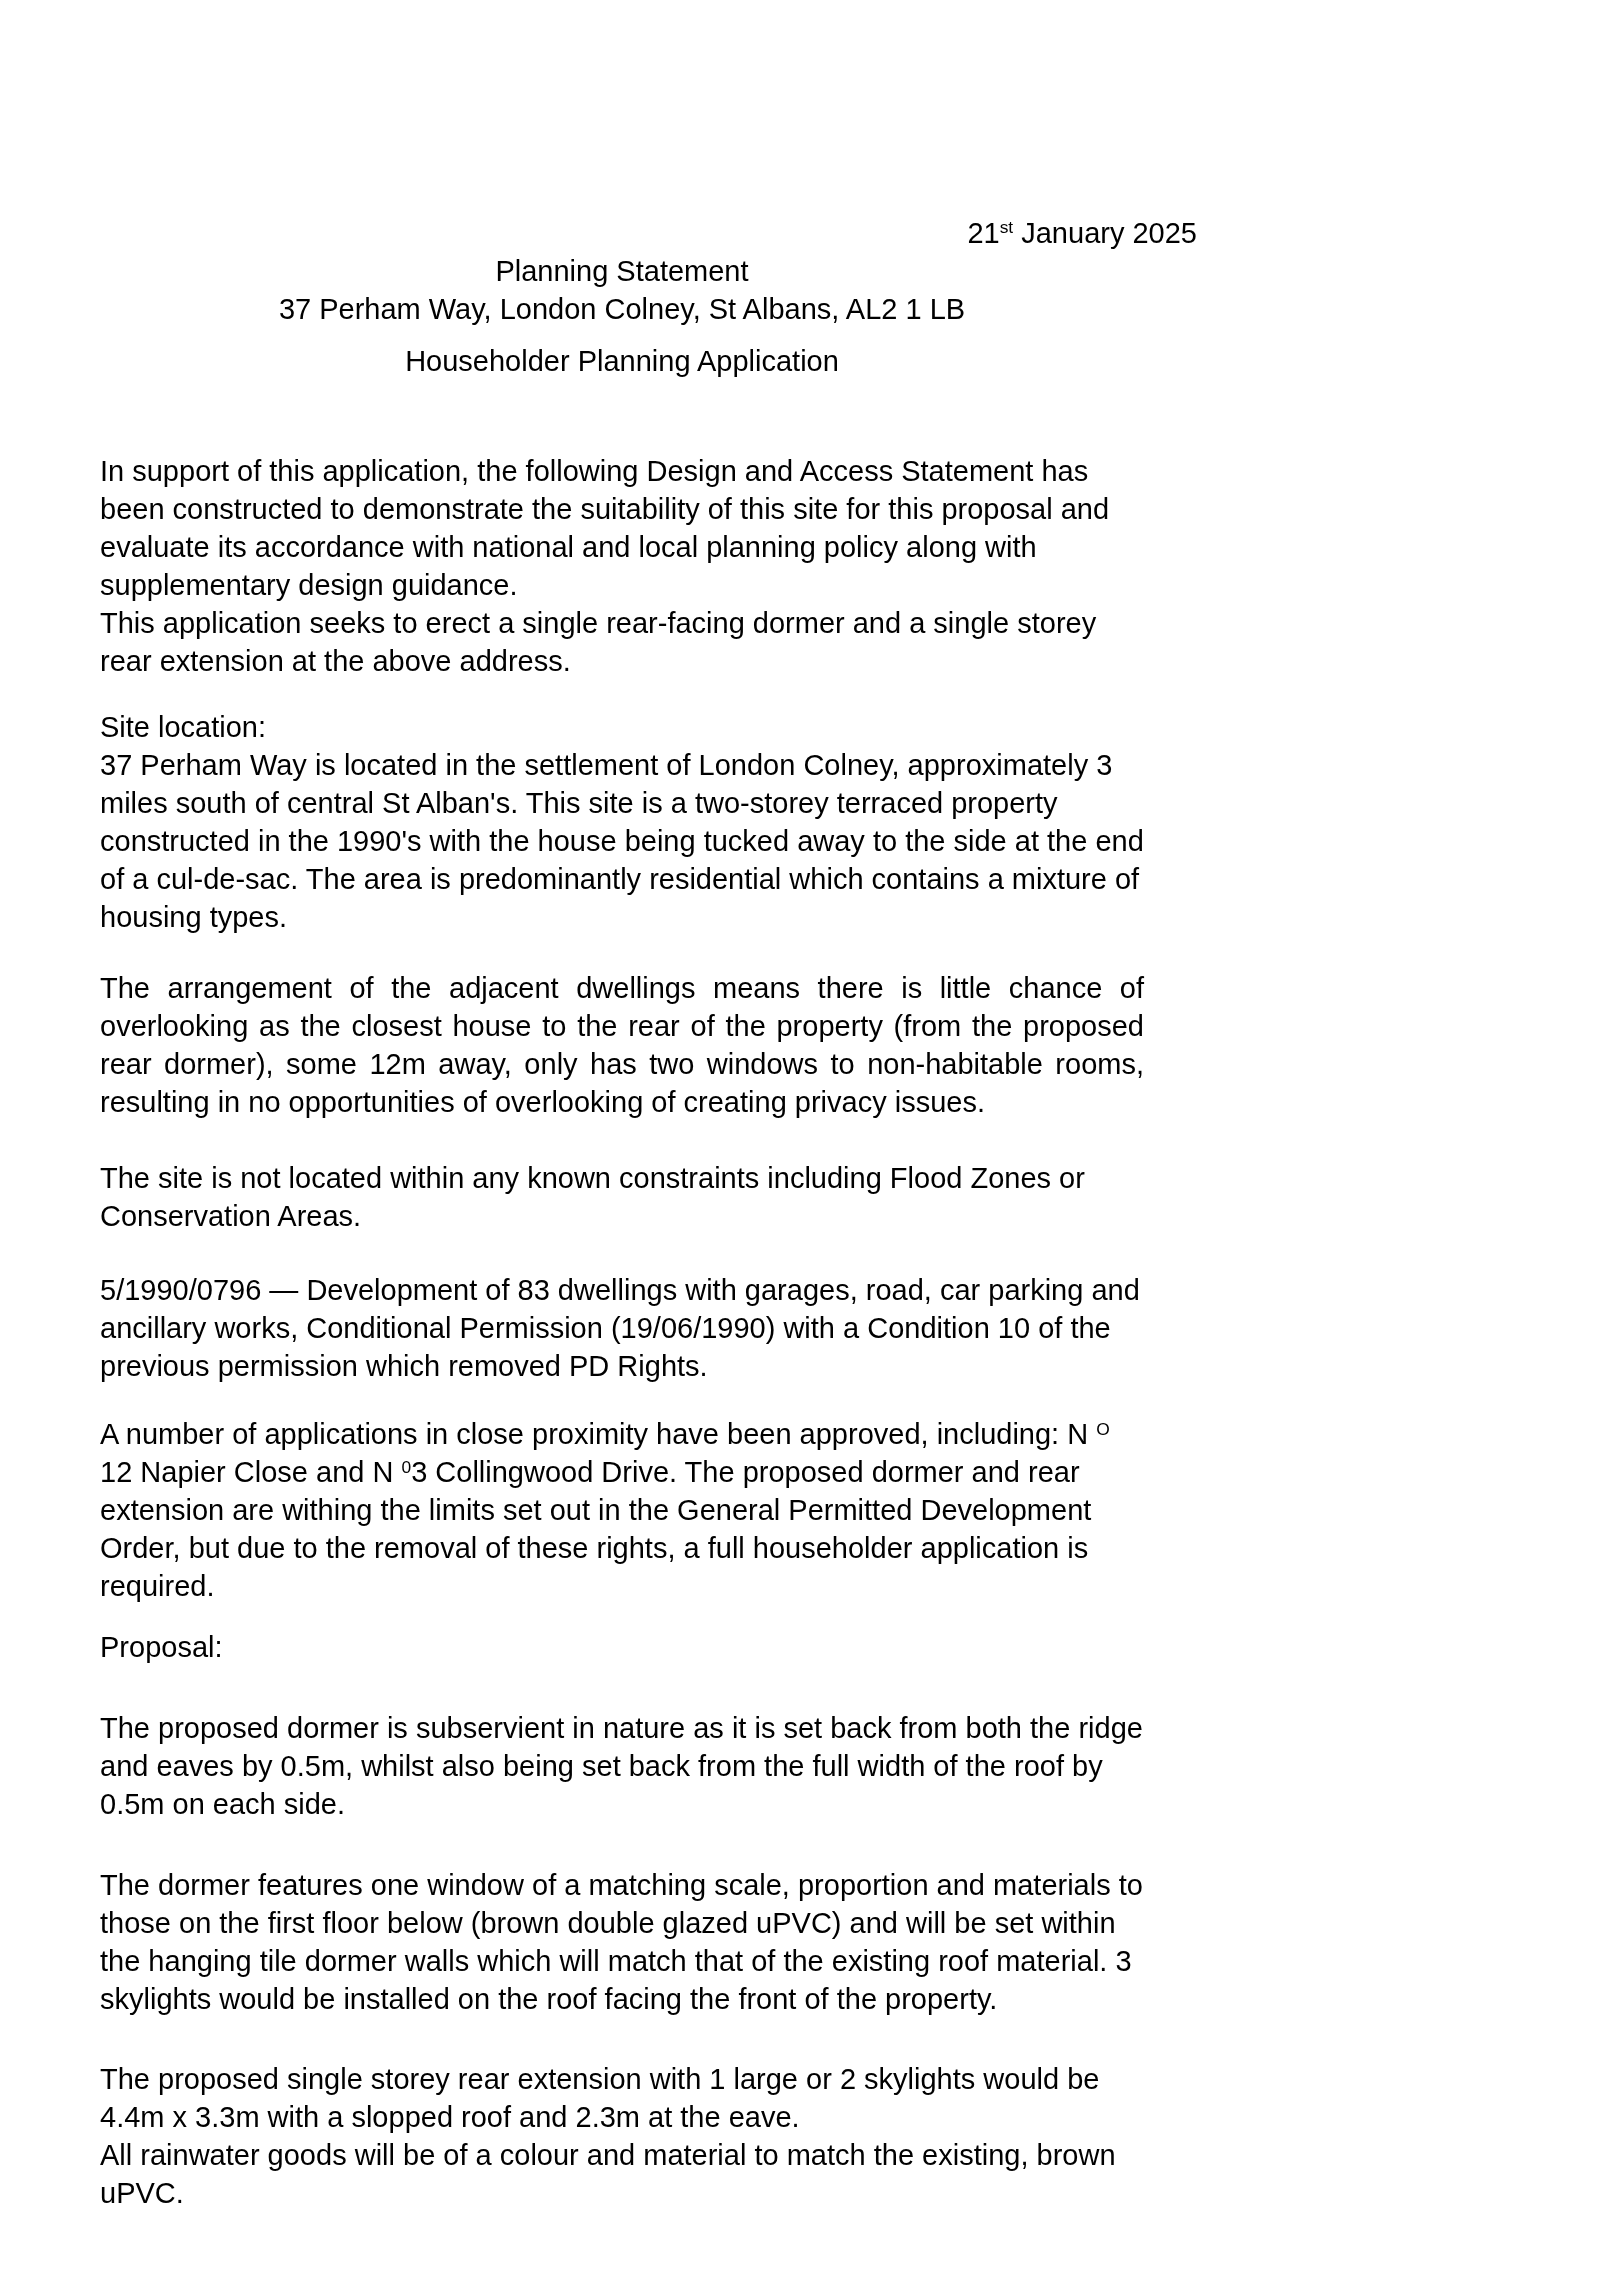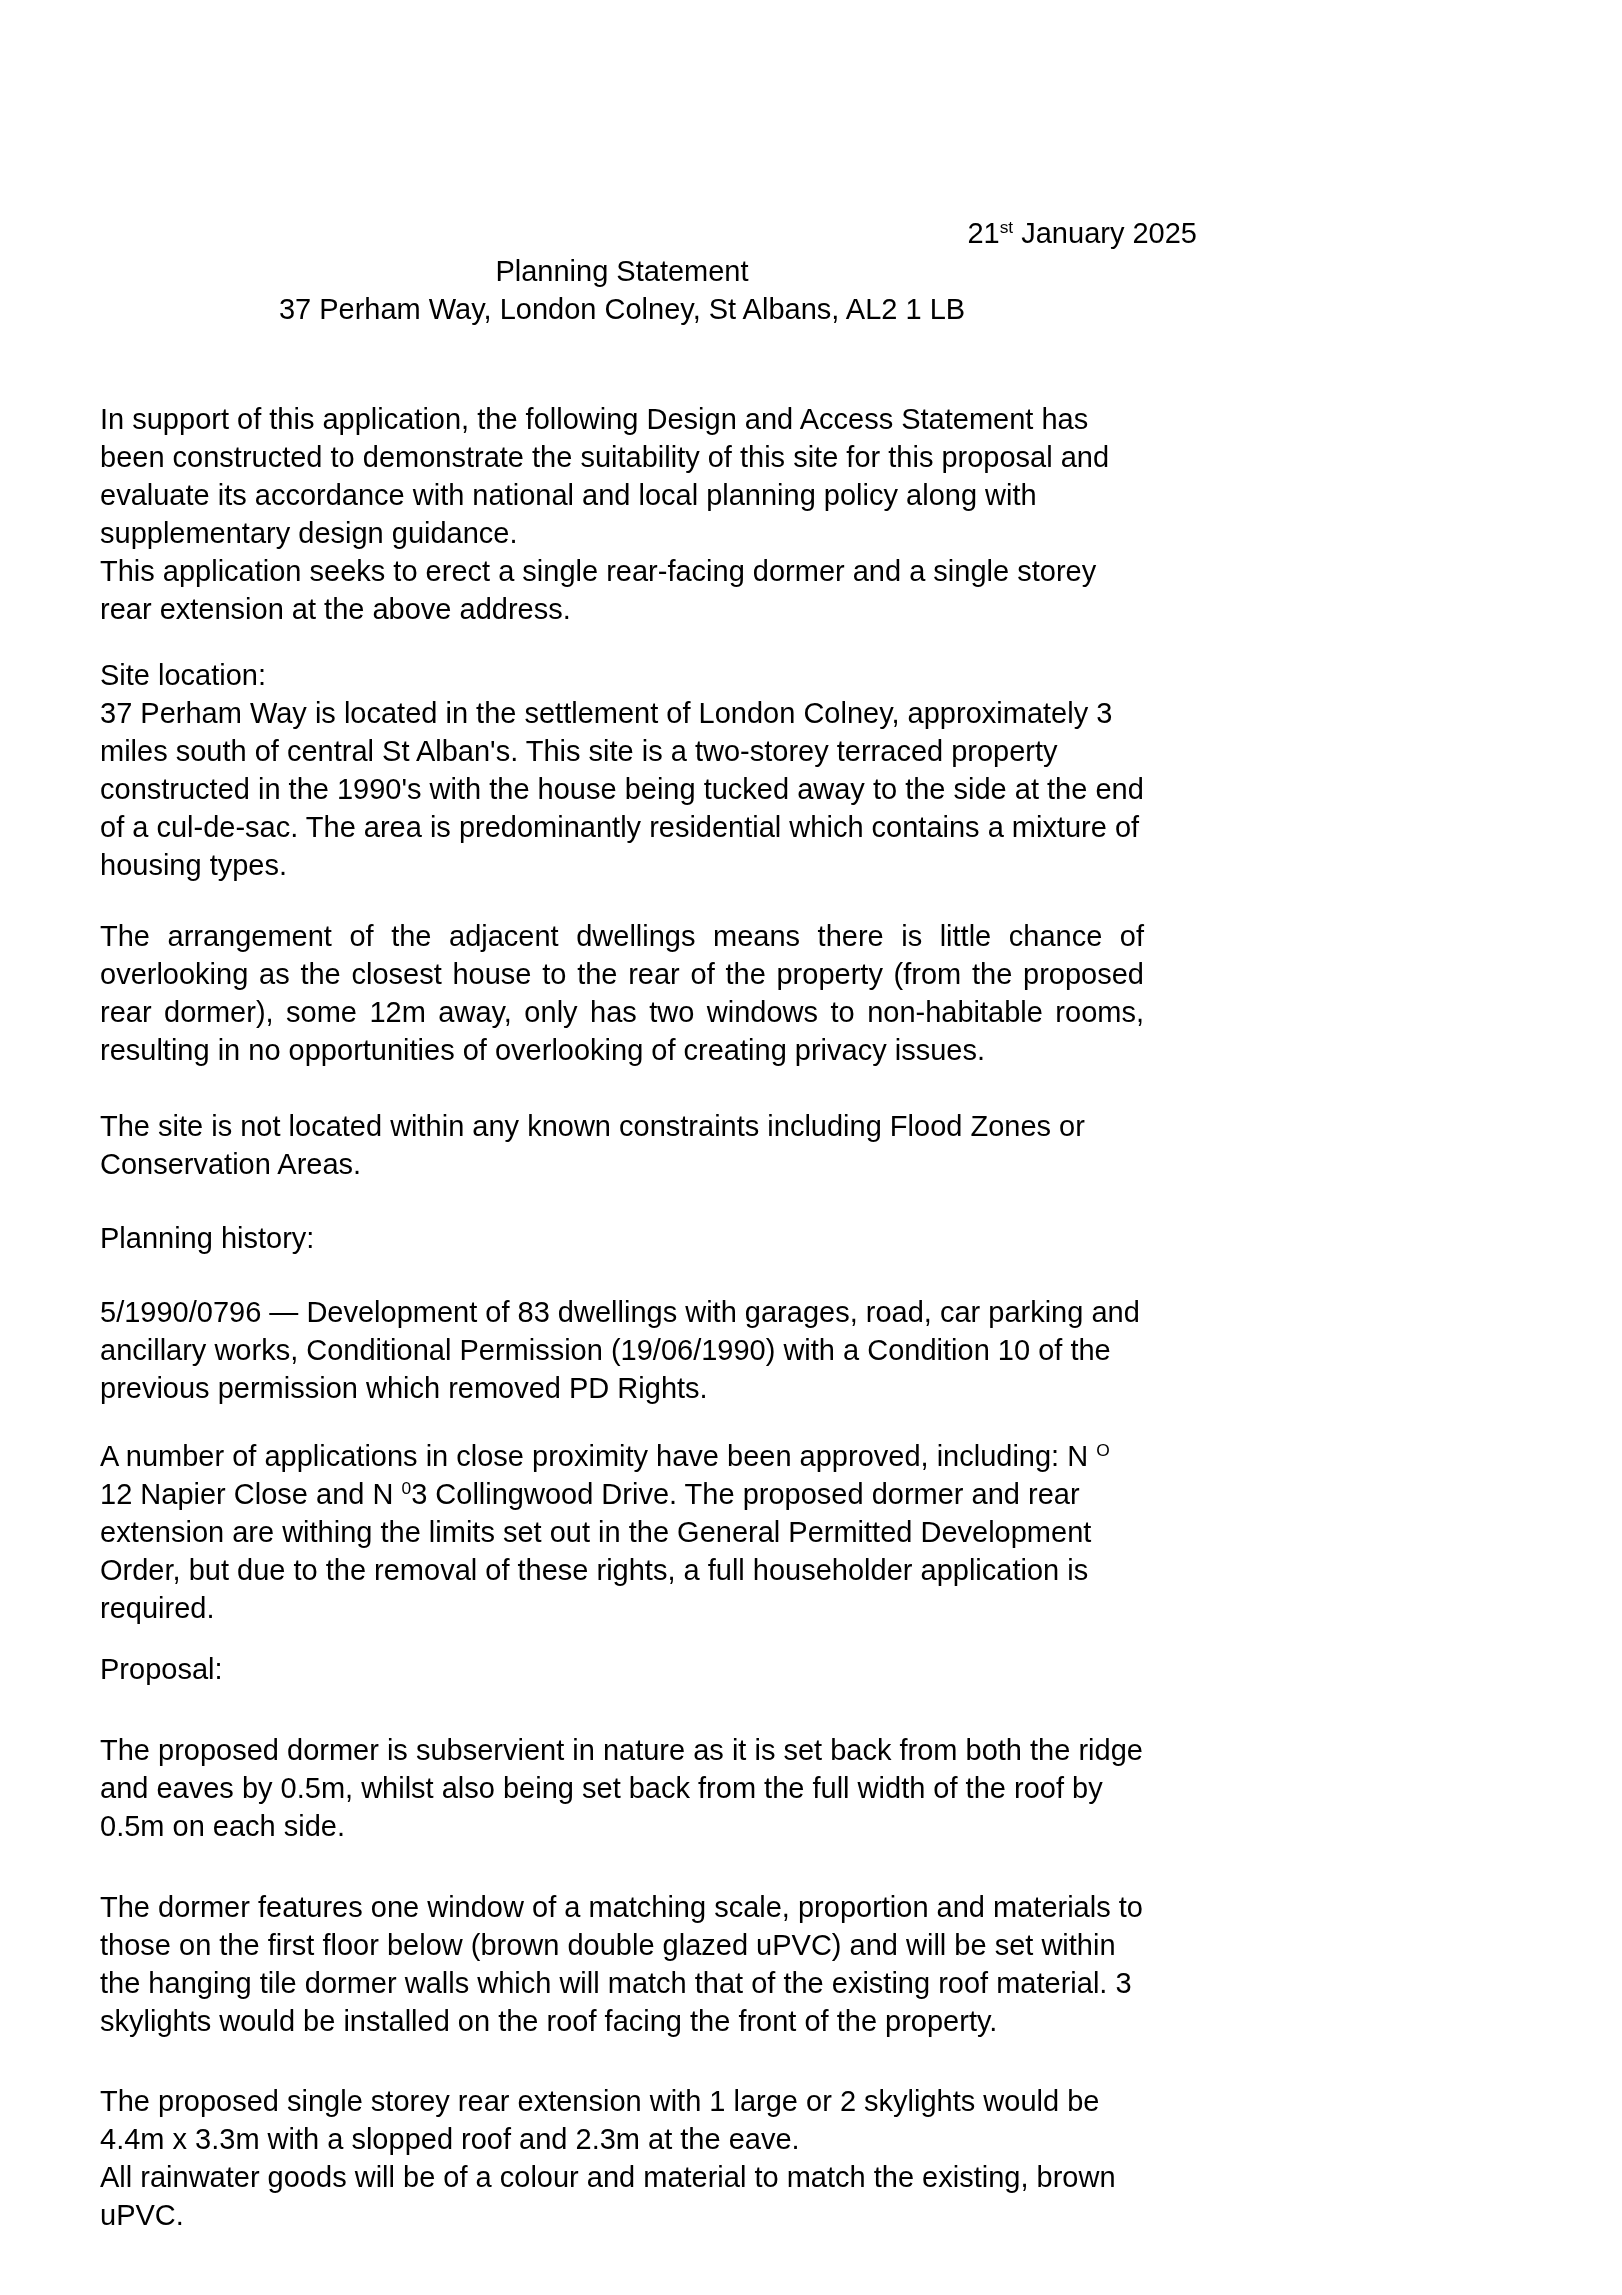--- a/index.html
+++ b/index.html
@@ -46,36 +46,36 @@
 <body>
 
 <div class="page">
 
   <p class="date"><span>21</span><sup>st</sup><span> January 2025</span></p>
 
   <p class="centered">Planning Statement</p>
 
   <p class="centered">37 Perham Way, London Colney, St Albans, AL2 1 LB</p>
 
+  <p class="centered subtitle">Householder Planning Application</p>
 
   <div class="block-intro">
     <p>In support of this application, the following Design and Access Statement has been constructed to demonstrate the suitability of this site for this proposal and evaluate its accordance with national and local planning policy along with supplementary design guidance.</p>
     <p>This application seeks to erect a single rear-facing dormer and a single storey rear extension at the above address.</p>
   </div>
 
   <div class="block-site">
     <p>Site location:</p>
     <p>37 Perham Way is located in the settlement of London Colney, approximately 3 miles south of central St Alban's. This site is a two-storey terraced property constructed in the 1990's with the house being tucked away to the side at the end of a cul-de-sac. The area is predominantly residential which contains a mixture of housing types.</p>
   </div>
 
   <p class="block-arrangement">The arrangement of the adjacent dwellings means there is little chance of overlooking as the closest house to the rear of the property (from the proposed rear dormer), some 12m away, only has two windows to non-habitable rooms, resulting in no opportunities of overlooking of creating privacy issues.</p>
 
   <p class="block-constraints">The site is not located within any known constraints including Flood Zones or Conservation Areas.</p>
 
-  <p class="block-history-heading">Planning history:</p>
 
   <div class="block-search">
     <p>5/1990/0796 — Development of 83 dwellings with garages, road, car parking and ancillary works, Conditional Permission (19/06/1990) with a Condition 10 of the previous permission which removed PD Rights.</p>
   </div>
 
   <p class="block-applications"><span>A number of applications in close proximity have been approved, including: N </span><sup>O</sup><span> 12 Napier Close and N </span><sup>0</sup><span>3 Collingwood Drive. The proposed dormer and rear extension are withing the limits set out in the General Permitted Development Order, but due to the removal of these rights, a full householder application is required.</span></p>
 
   <p class="block-proposal-heading">Proposal:</p>
 
   <p class="block-dormer">The proposed dormer is subservient in nature as it is set back from both the ridge and eaves by 0.5m, whilst also being set back from the full width of the roof by 0.5m on each side.</p>

